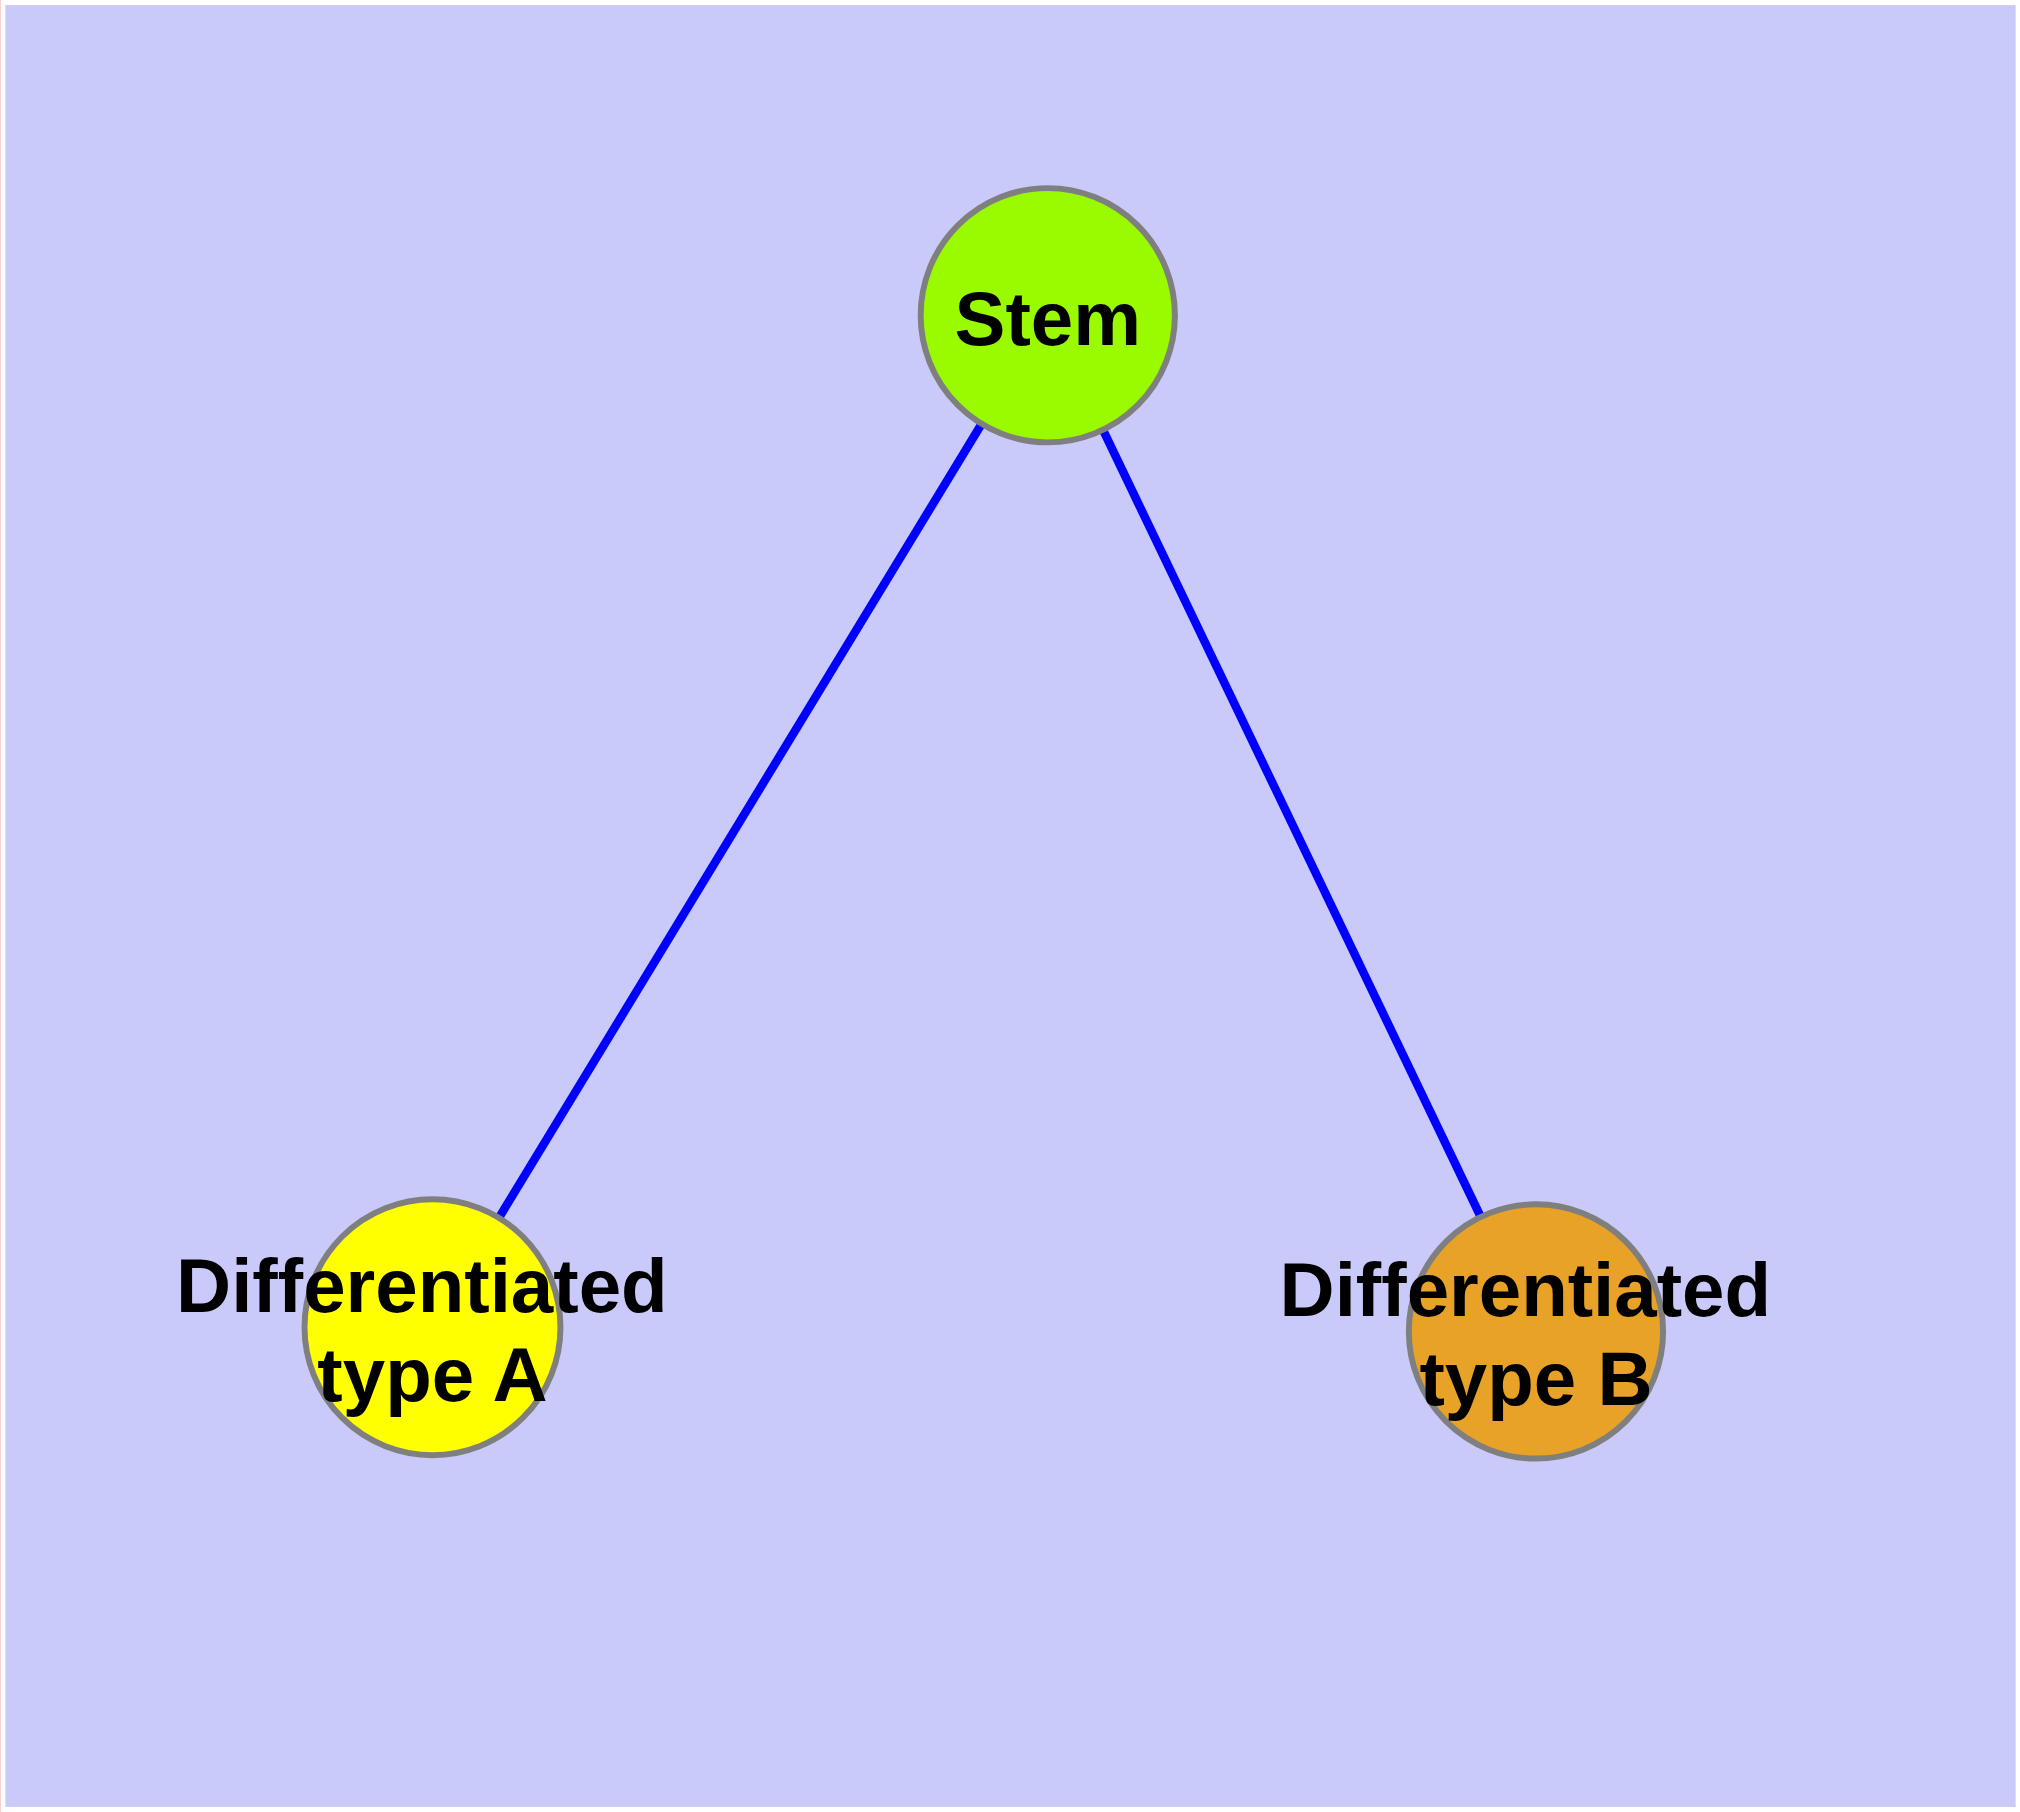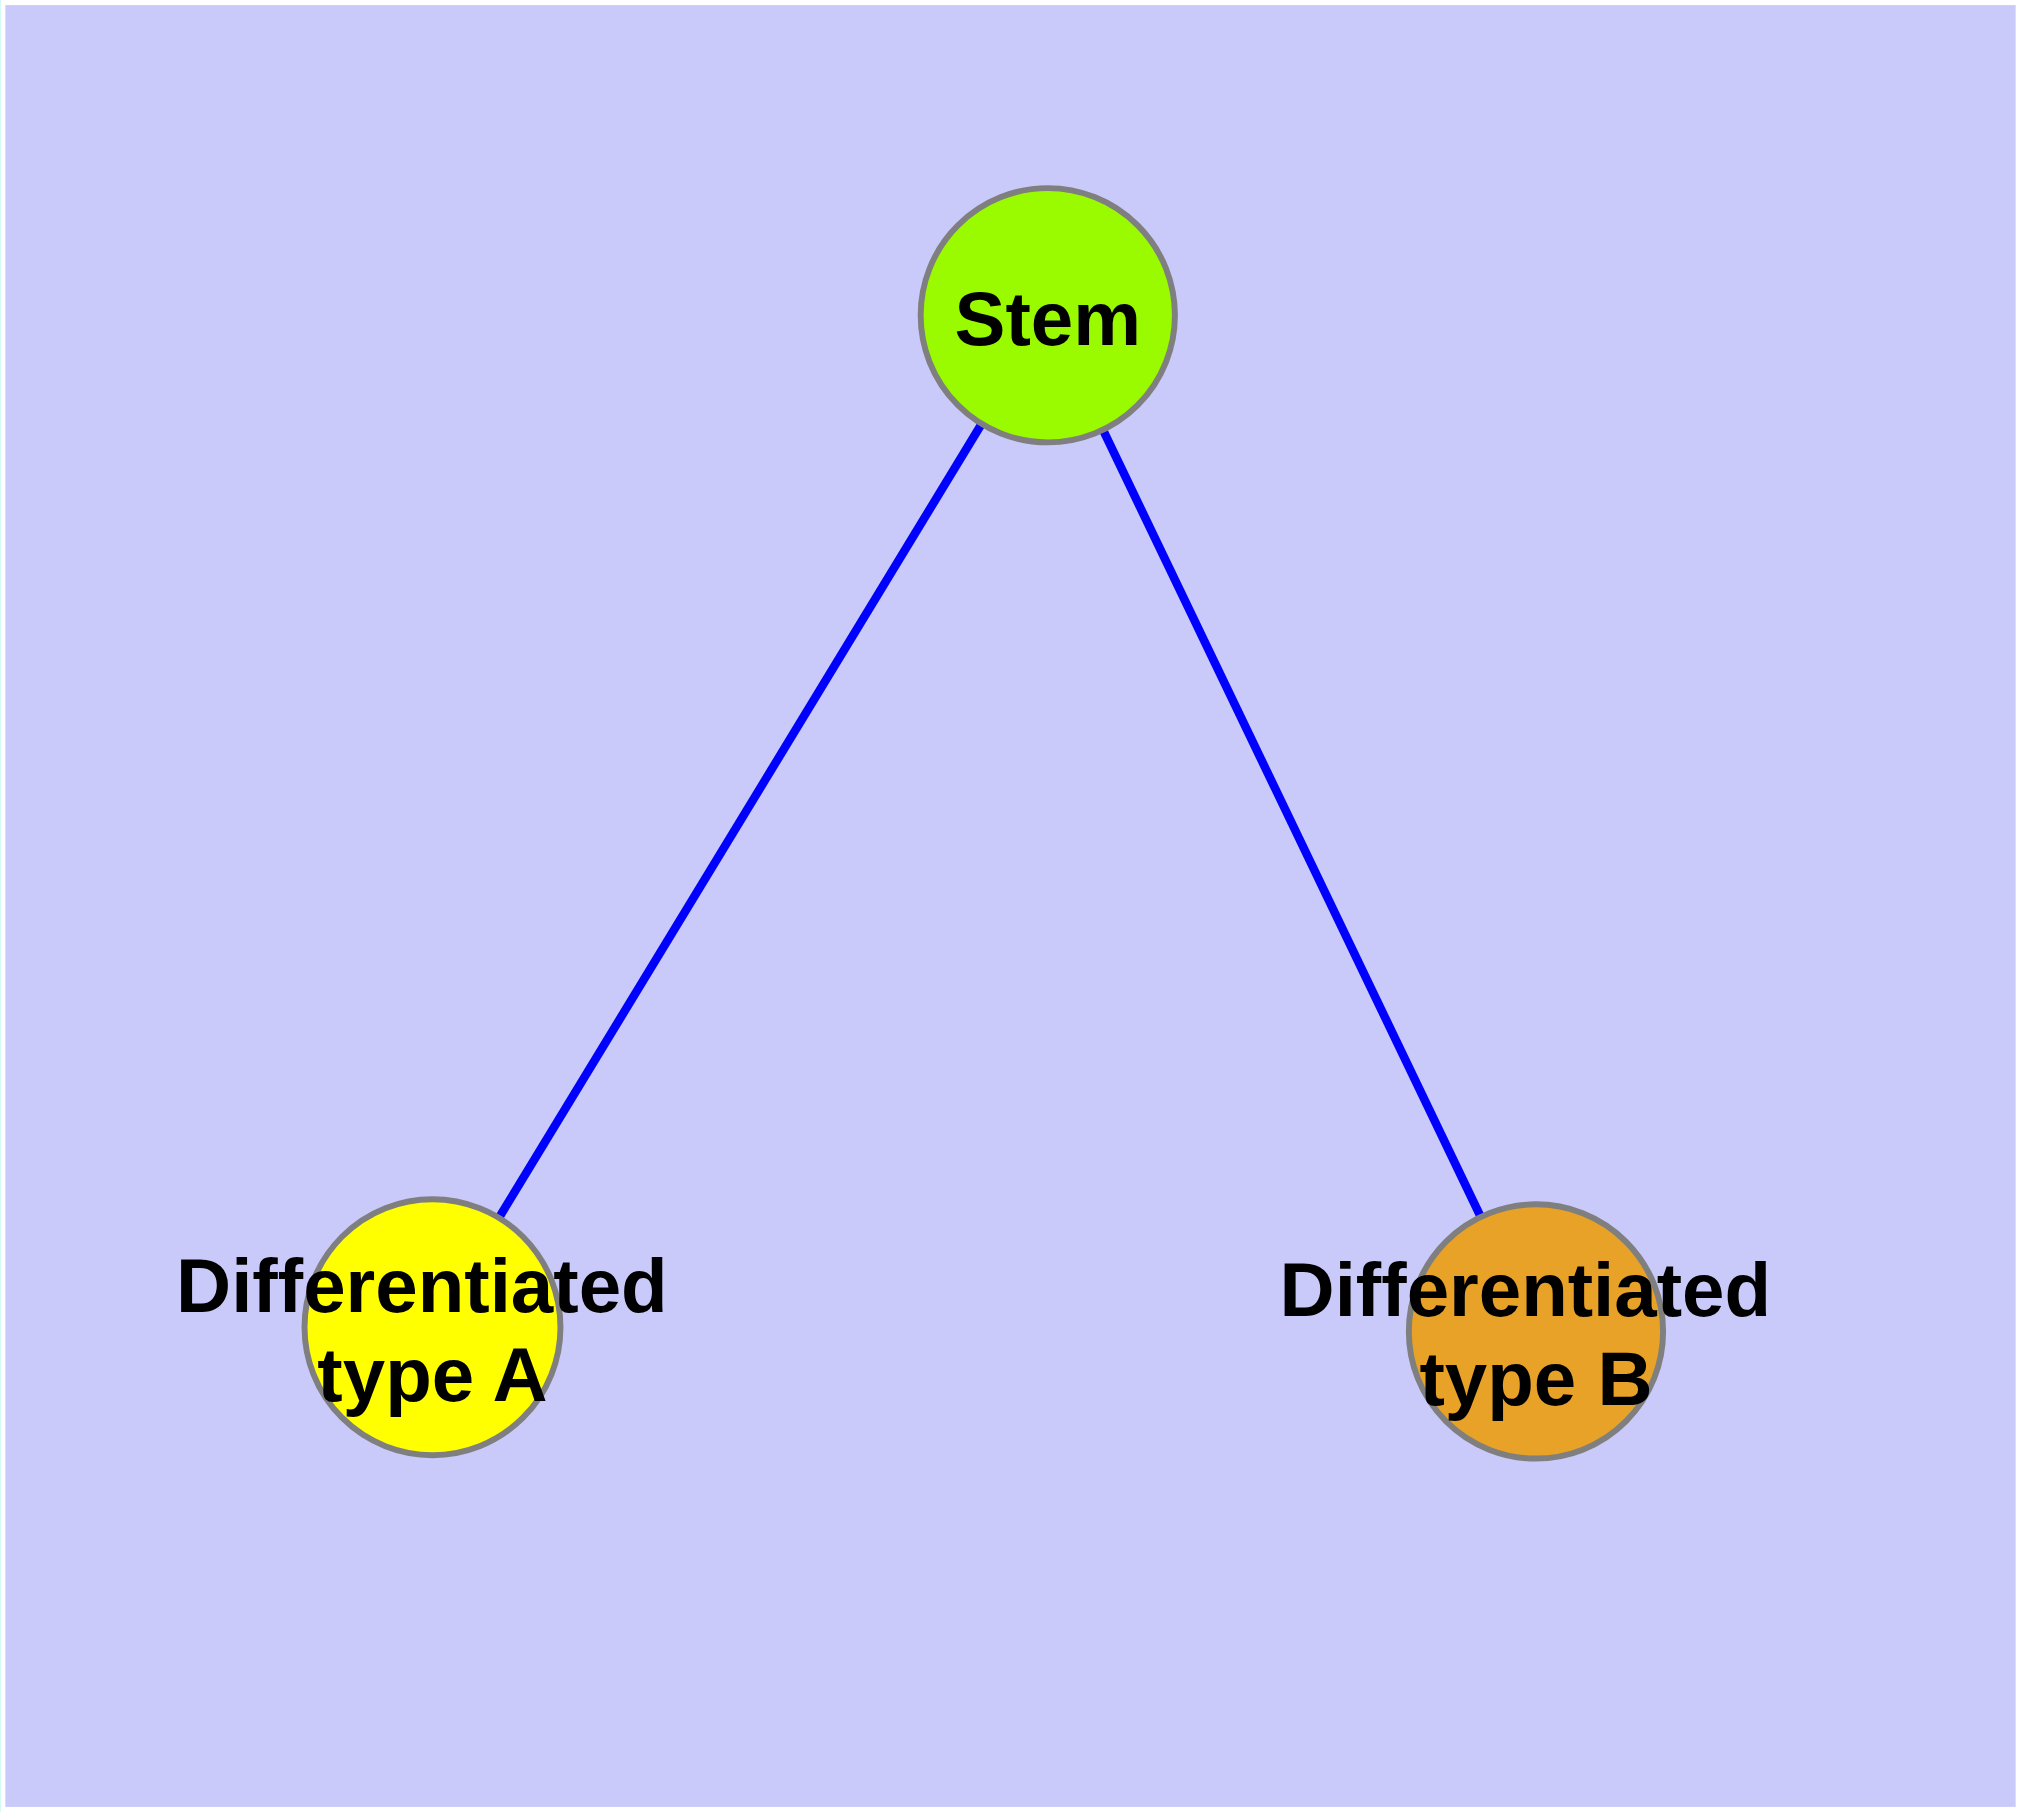--- a/index.html
+++ b/index.html
@@ -4,21 +4,21 @@
 <style>
   html, body {
     margin: 0;
     padding: 0;
     background: #ffffff;
   }
   .page {
     position: relative;
     width: 1717px;
     height: 1812px;
-    background: #5eead4;
+    background: #ef4444;
   }
   svg {
     display: block;
     width: 2021px;
     height: 1812px;
   }
   .edge {
     stroke-width: 10px;
     stroke-linecap: butt;
     fill: none;

